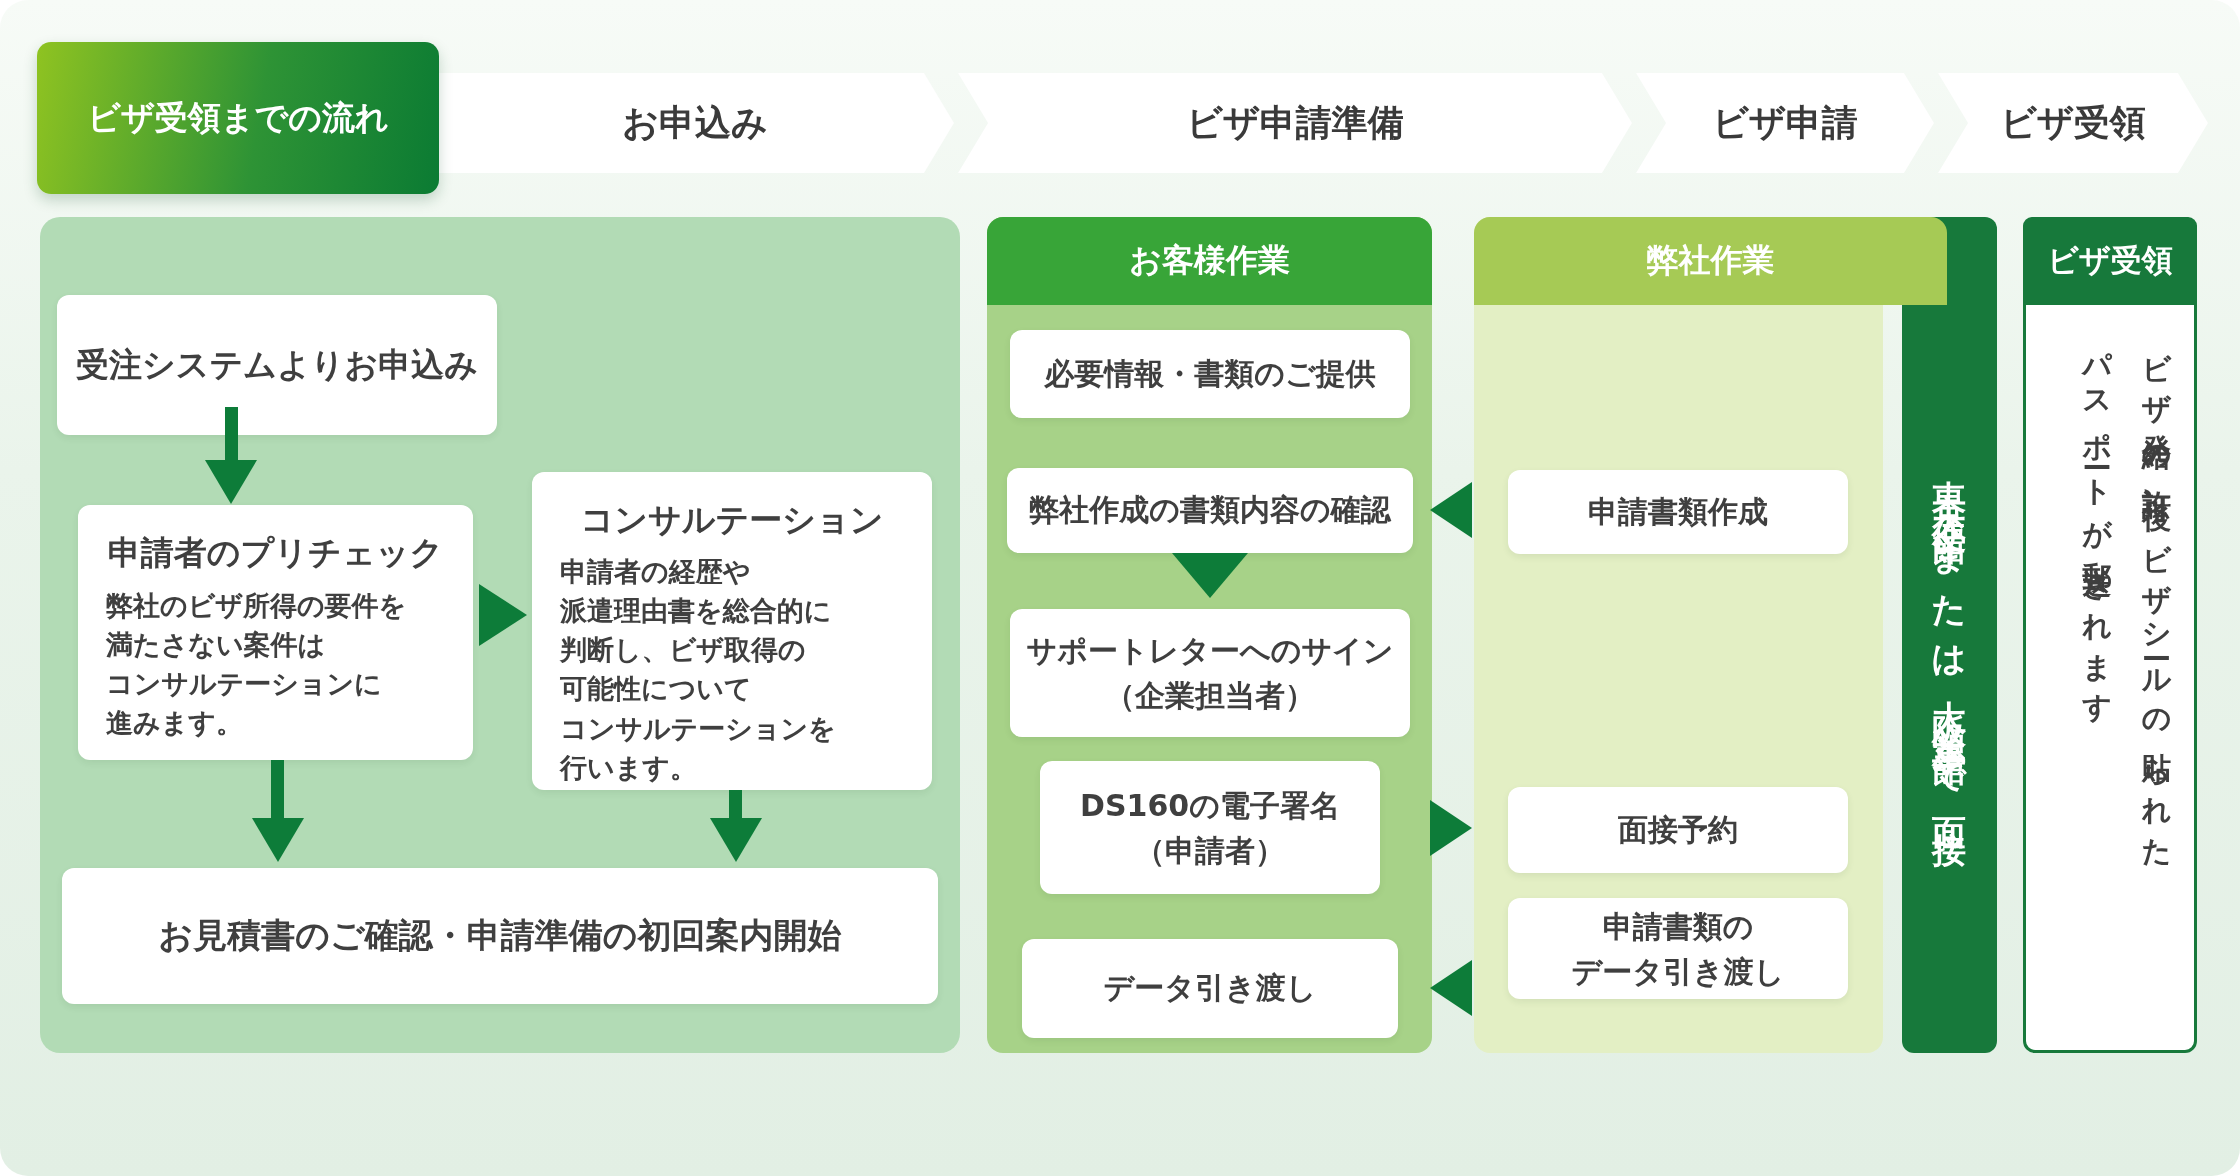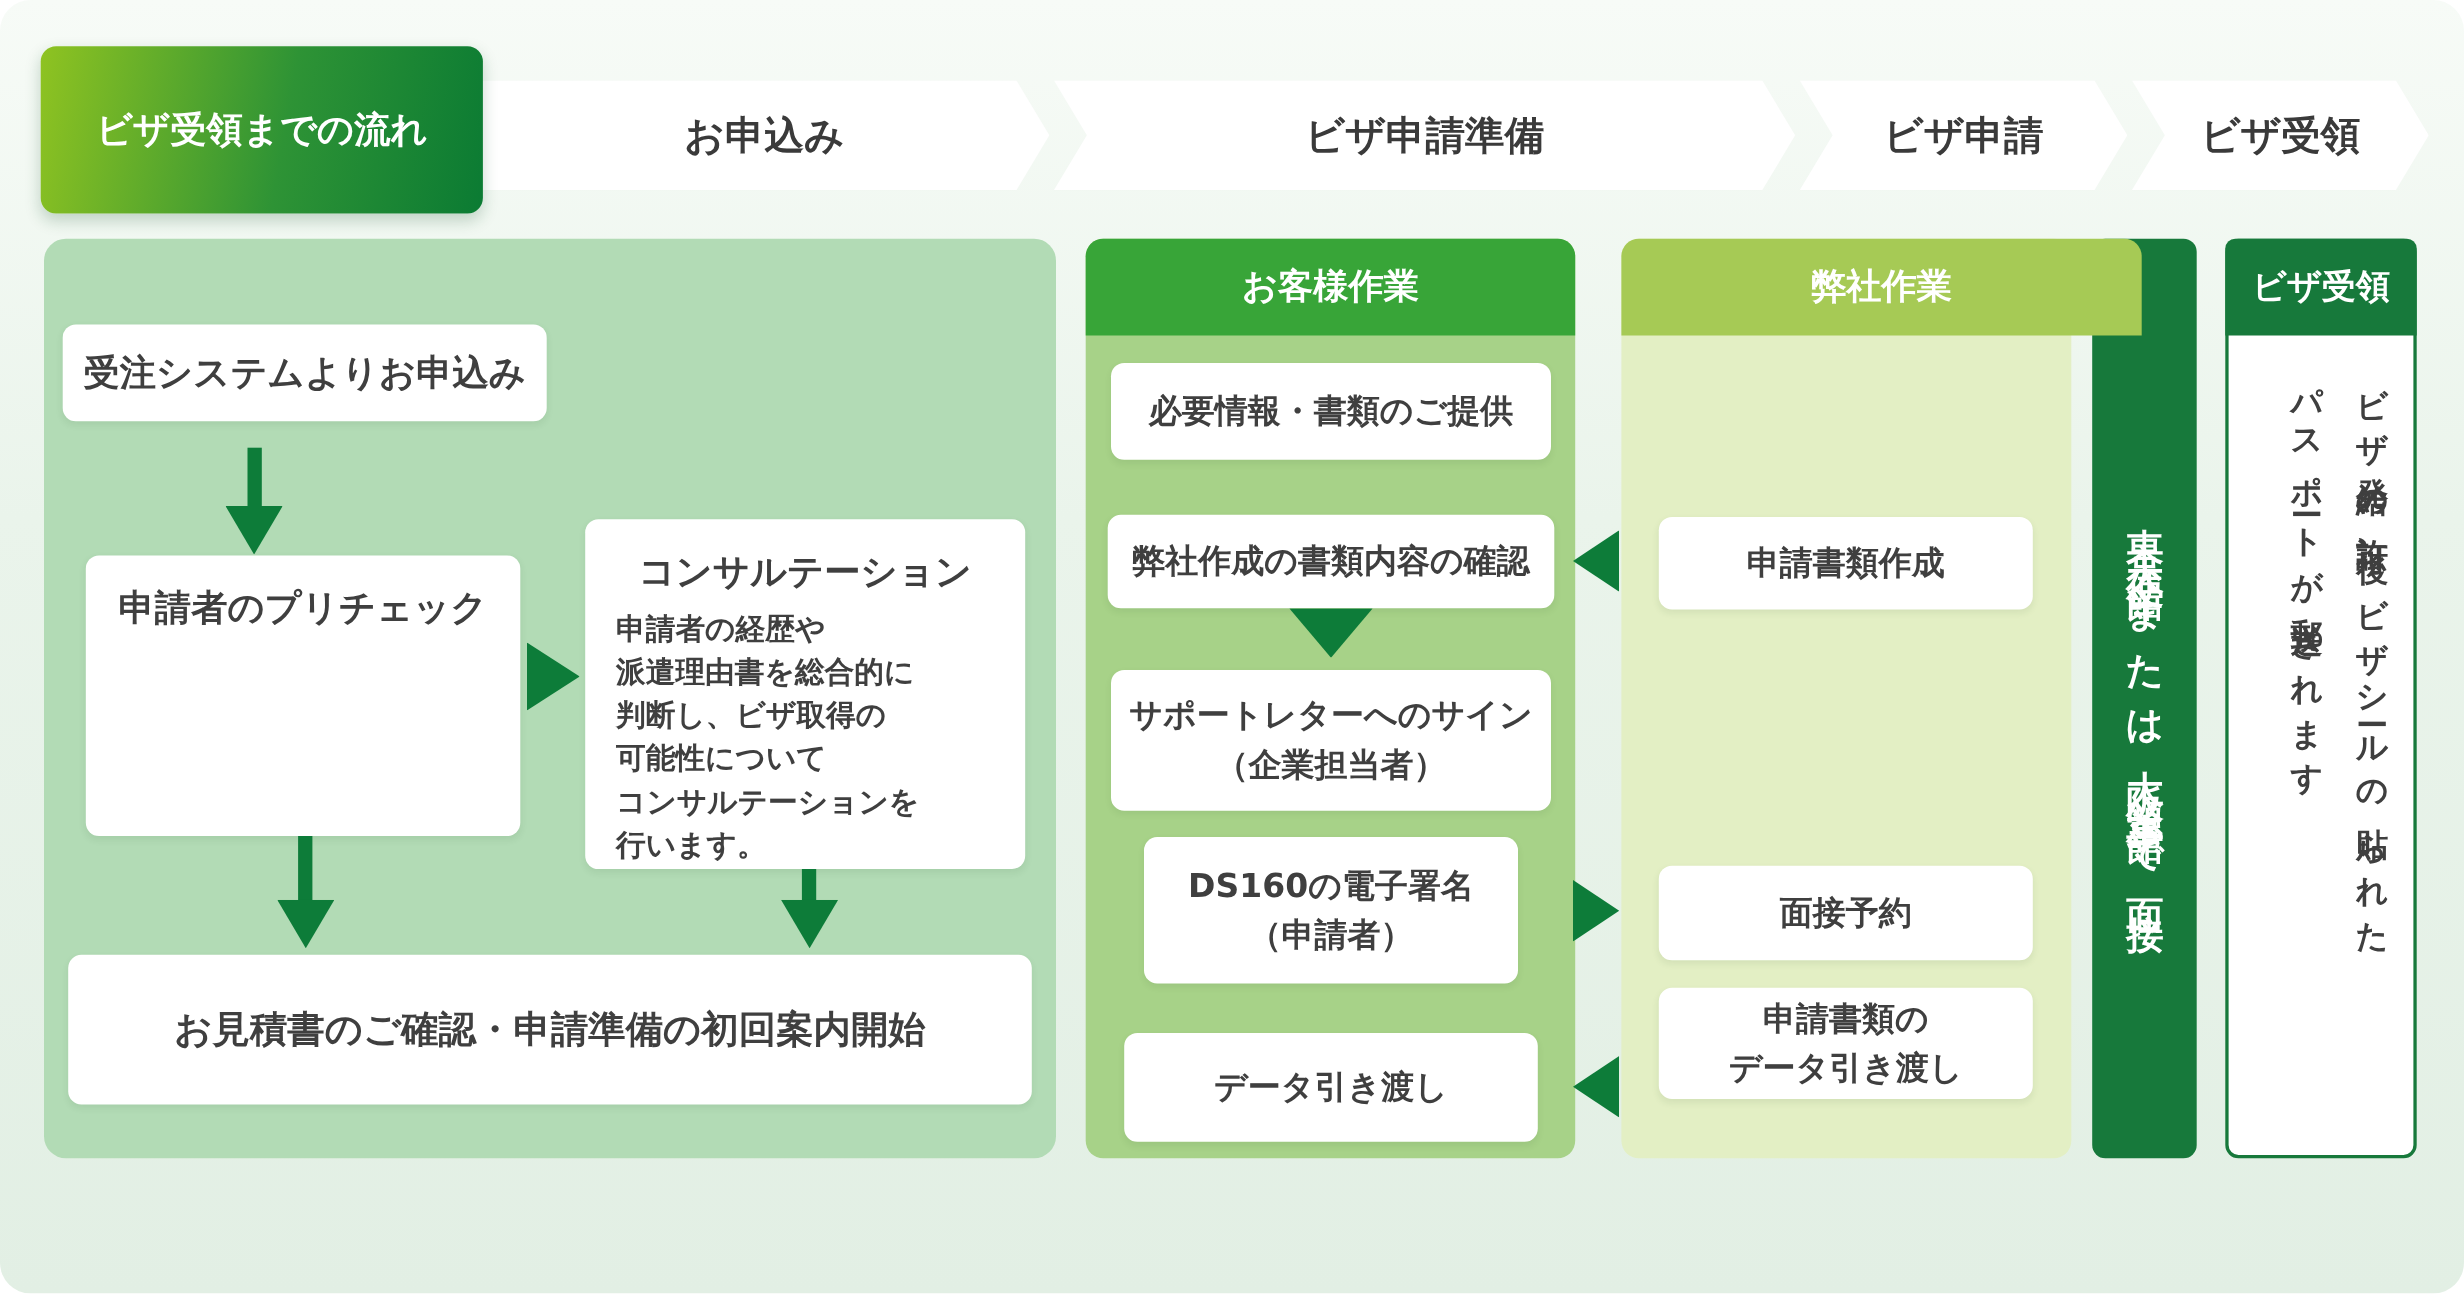--- a/index.html
+++ b/index.html
@@ -43,21 +43,21 @@
   #receipt-panel{left:2023px;top:217px;width:174px;height:836px;background:#fff;border:3px solid #17793b;border-radius:12px;box-sizing:border-box;}
   #receipt-header{left:2023px;top:217px;width:174px;height:88px;background:#17793b;border-radius:9px 9px 0 0;color:#fff;font-size:31px;font-weight:700;z-index:2;}
   #receipt-body{left:2036px;top:332px;width:150px;height:700px;writing-mode:vertical-rl;font-size:29px;font-weight:700;line-height:2.05;letter-spacing:7px;color:#3f3f3f;white-space:pre-line;}
 
   
   .wbox{
     position:absolute;background:#ffffff;border-radius:12px;
     color:#3f3f3f;font-weight:700;text-align:center;
     box-shadow:0 3px 7px rgba(20,70,30,.08);
   }
-  #box-order{left:57px;top:295px;width:440px;height:88px;font-size:33px;}
+  #box-order{left:57px;top:295px;width:440px;height:140px;font-size:33px;}
   #box-precheck{left:78px;top:505px;width:395px;height:255px;}
   #box-consult{left:532px;top:472px;width:400px;height:318px;font-family:Liberation Serif, serif;}
   .box-title{font-size:33px;font-weight:800;text-align:center;margin:26px 16px 10px;}
   .box-body{font-size:27px;font-weight:700;line-height:1.45;text-align:left;padding:0 28px;}
   #box-estimate{left:62px;top:868px;width:876px;height:136px;font-size:34px;}
   #box-provide{left:1010px;top:330px;width:400px;height:88px;font-size:30px;}
   #box-confirm{left:1007px;top:468px;width:406px;height:85px;font-size:30px;}
   #box-support{left:1010px;top:609px;width:400px;height:128px;font-size:30px;line-height:1.5;}
   #box-ds160{left:1040px;top:761px;width:340px;height:133px;font-size:30px;line-height:1.5;}
   #box-set{left:1022px;top:939px;width:376px;height:99px;font-size:30px;}
@@ -95,20 +95,24 @@
   <div id="step-4" class="abs flexc chev chev-mid">ビザ受領</div>
 
   <div id="panel-left" class="abs"></div>
   <div id="box-order" class="wbox flexc">受注システムよりお申込み</div>
 
   <div id="arr1-stem" class="stem"></div>
   <div id="arr1-head" class="tri tri-down"></div>
 
   <div id="box-precheck" class="wbox">
     <div class="box-title">申請者のプリチェック</div>
+    <div class="box-body ml">弊社のビザ所得の要件を
+満たさない案件は
+コンサルテーションに
+進みます。</div>
   </div>
 
   <div id="arr-precheck-consult" class="tri tri-right"></div>
 
   <div id="box-consult" class="wbox">
     <div class="box-title">コンサルテーション</div>
     <div class="box-body ml">申請者の経歴や
 派遣理由書を総合的に
 判断し、ビザ取得の
 可能性について

